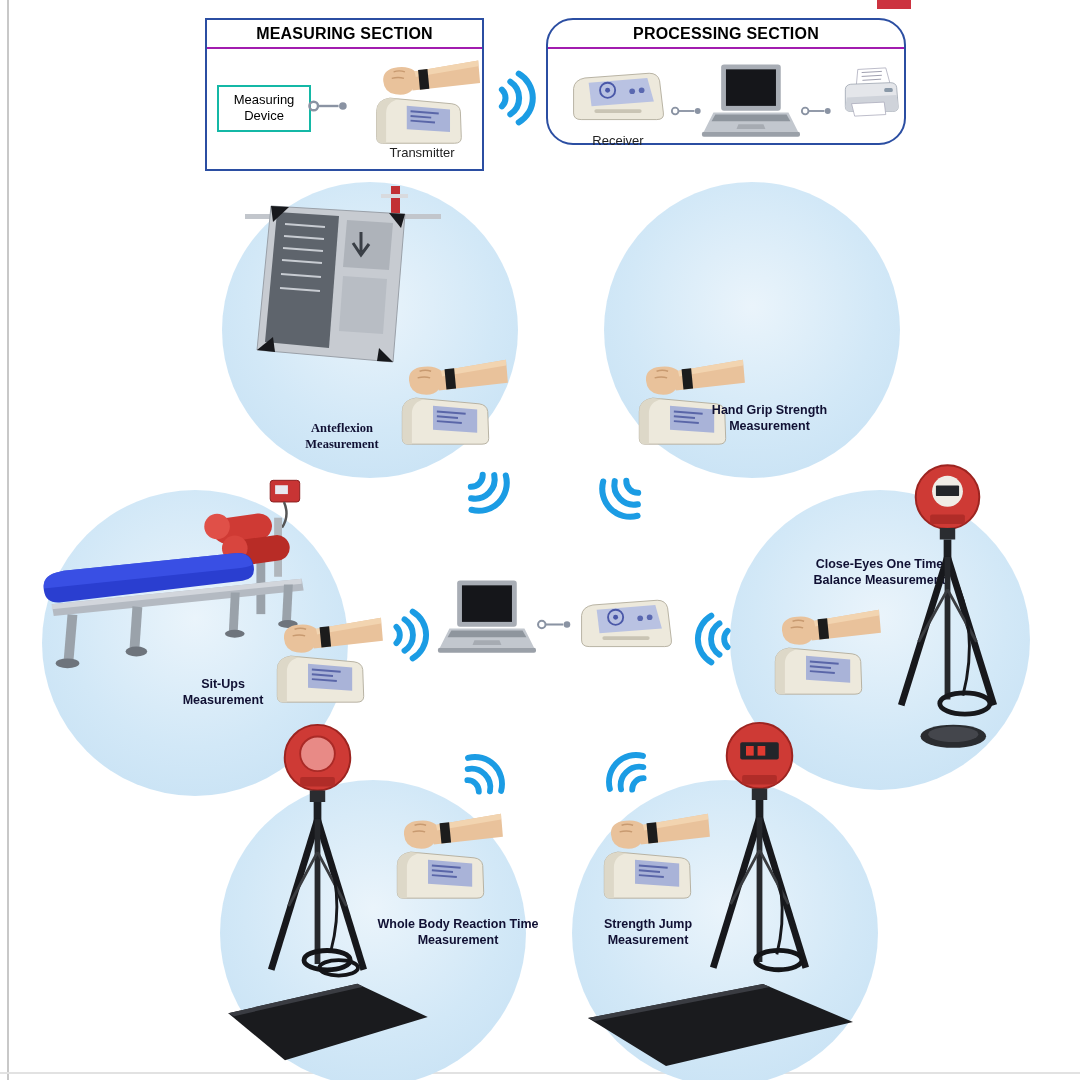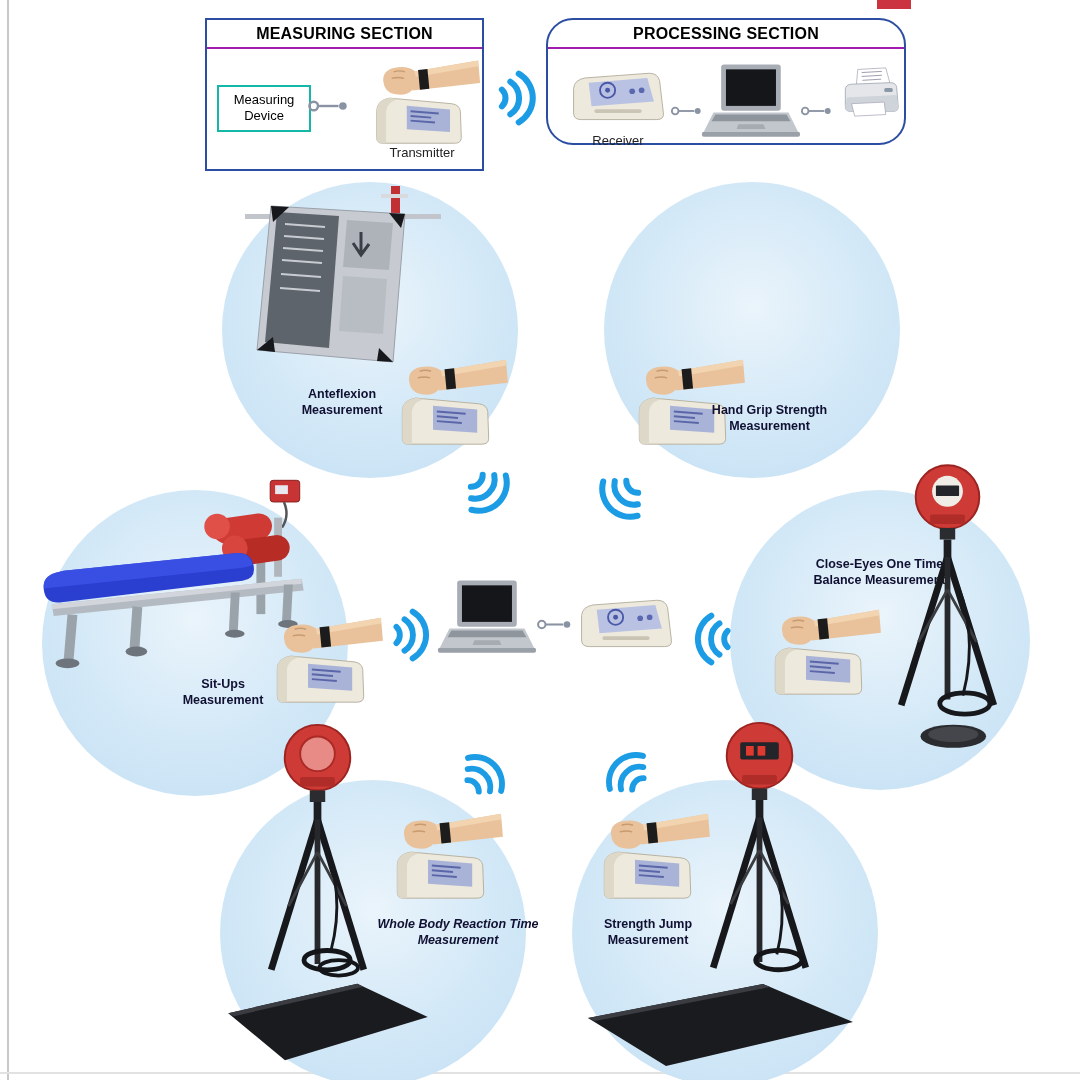--- a/index.html
+++ b/index.html
@@ -154,21 +154,21 @@
     <path d="M60 19 Q64 30 58 39 Q52 46 40 44 Q28 42 27 30 Q26 19 38 16 Q52 13 60 19 Z" fill="#e9c29b"></path>
     <path d="M38 20 q6 -2 12 0" stroke="#c89a70" stroke-width="1.5" fill="none"></path>
     <path d="M36 27 q7 -2 13 0" stroke="#c89a70" stroke-width="1.5" fill="none"></path>
     <path d="M64 18 L74 17 L76 38 L66 39 Z" fill="#1c1c1c"></path>
     <path d="M20 62 Q20 50 34 48 L100 54 Q108 55 109 62 L110 90 Q110 96 103 96 L26 96 Q20 96 20 90 Z" fill="#ede9dc" stroke="#b5b0a0" stroke-width="1"></path>
     <path d="M20 62 Q20 50 34 48 L44 49 Q30 52 30 64 L30 96 L26 96 Q20 96 20 90 Z" fill="#ddd8c8"></path>
     <path d="M52 56 L98 60 L98 84 L52 81 Z" fill="#a9b3d8"></path>
     <path d="M56 62 l30 2.4 M56 67 l22 1.8 M56 72 l26 2" stroke="#5a66a8" stroke-width="2" fill="none"></path>
   </svg>
 </div>
-  <div class="station-label" style="left:262px;top:386px;width:160px;">
+  <div class="station-label" style="left:262px;top:420px;width:160px;font-family:Liberation Serif, serif;">
     <span>Anteflexion</span>
     <span>Measurement</span>
   </div>
 
   <div class="abs slot" style="left:620px;top:352px;width:125px;height:96px;">
   <svg viewBox="0 0 130 100">
     <path d="M58 20 L128 8 L130 32 L58 40 Z" fill="#e9c29b"></path>
     <path d="M58 20 L128 8 L128 14 L58 26 Z" fill="#f2d4b0"></path>
     <path d="M60 19 Q64 30 58 39 Q52 46 40 44 Q28 42 27 30 Q26 19 38 16 Q52 13 60 19 Z" fill="#e9c29b"></path>
     <path d="M38 20 q6 -2 12 0" stroke="#c89a70" stroke-width="1.5" fill="none"></path>
@@ -295,21 +295,21 @@
     <path d="M60 19 Q64 30 58 39 Q52 46 40 44 Q28 42 27 30 Q26 19 38 16 Q52 13 60 19 Z" fill="#e9c29b"></path>
     <path d="M38 20 q6 -2 12 0" stroke="#c89a70" stroke-width="1.5" fill="none"></path>
     <path d="M36 27 q7 -2 13 0" stroke="#c89a70" stroke-width="1.5" fill="none"></path>
     <path d="M64 18 L74 17 L76 38 L66 39 Z" fill="#1c1c1c"></path>
     <path d="M20 62 Q20 50 34 48 L100 54 Q108 55 109 62 L110 90 Q110 96 103 96 L26 96 Q20 96 20 90 Z" fill="#ede9dc" stroke="#b5b0a0" stroke-width="1"></path>
     <path d="M20 62 Q20 50 34 48 L44 49 Q30 52 30 64 L30 96 L26 96 Q20 96 20 90 Z" fill="#ddd8c8"></path>
     <path d="M52 56 L98 60 L98 84 L52 81 Z" fill="#a9b3d8"></path>
     <path d="M56 62 l30 2.4 M56 67 l22 1.8 M56 72 l26 2" stroke="#5a66a8" stroke-width="2" fill="none"></path>
   </svg>
 </div>
-  <div class="station-label" style="left:358px;top:916px;width:200px;font-style:italic;">
+  <div class="station-label" style="left:358px;top:916px;width:200px;">
     <span>Whole Body Reaction Time</span>
     <span>Measurement</span>
   </div>
 
   <div class="devsvg" style="left:692px;top:718px;width:135px;height:272px;">
     <svg viewBox="0 0 140 280">
       <circle cx="70" cy="38" r="34" fill="#ce3a35" stroke="#9c2420" stroke-width="2"></circle>
       <rect x="50" y="24" width="40" height="18" rx="2" fill="#23252a"></rect>
       <rect x="56" y="28" width="8" height="10" fill="#e03a30"></rect>
       <rect x="68" y="28" width="8" height="10" fill="#e03a30"></rect>

